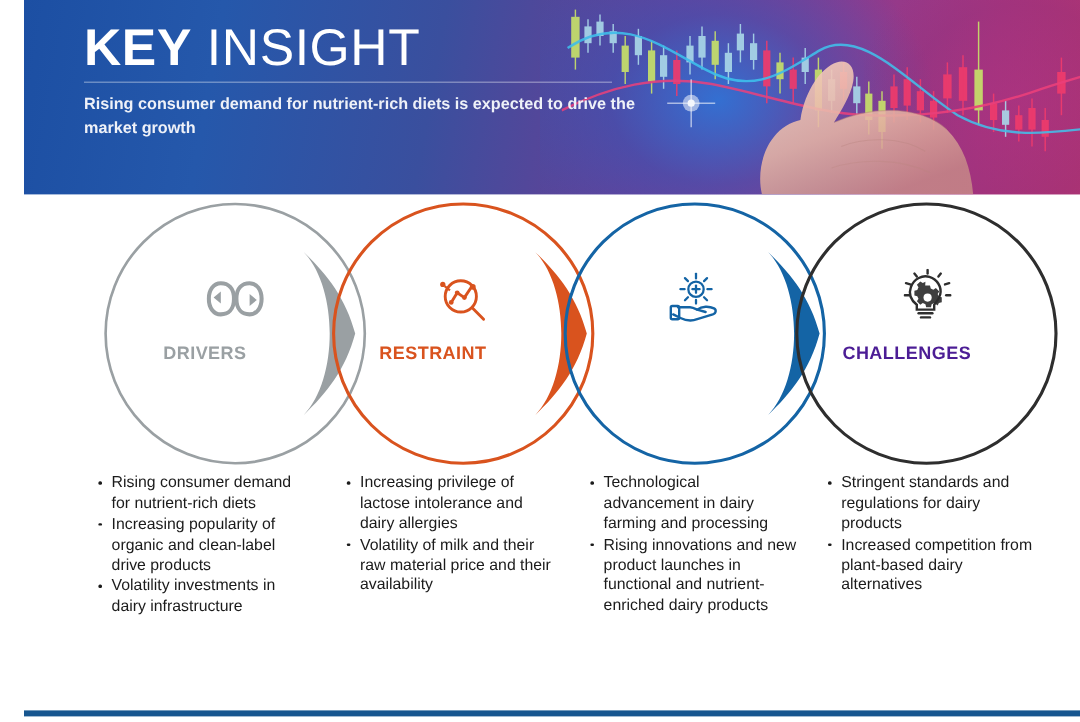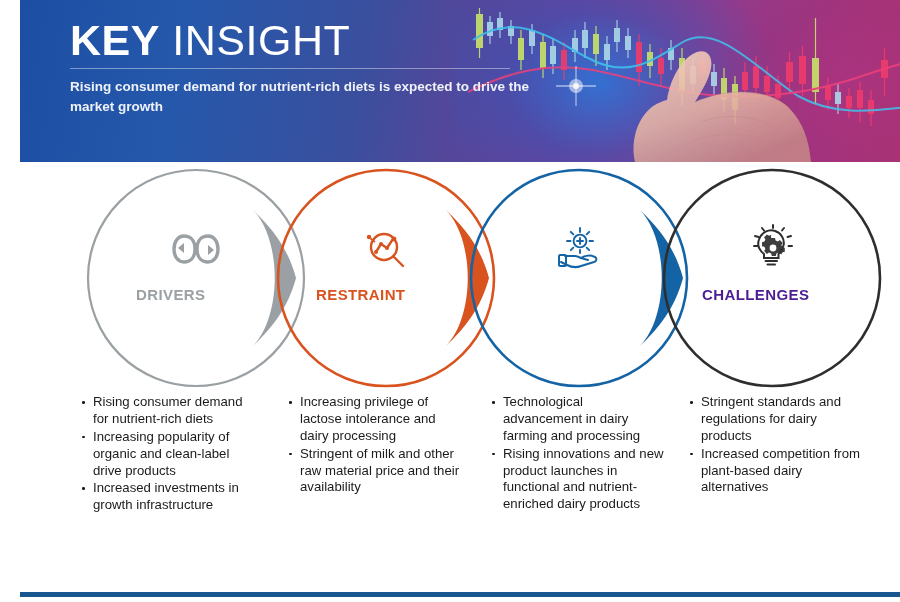--- a/index.html
+++ b/index.html
@@ -305,28 +305,28 @@
     <div class="clabel" style="left:296px;top:124px;width:140px;color:#d9531e;">RESTRAINT</div>
     <div class="clabel" style="left:682px;top:124px;width:140px;color:#4c1d95;">CHALLENGES</div>
   </div>
 
   <div class="cols">
 
     <div class="col" style="left:60px;width:180px;">
       <ul>
         <li>Rising consumer demand for nutrient-rich diets</li>
         <li>Increasing popularity of organic and clean-label drive products</li>
-        <li>Increased investments in growth infrastructure</li>
+        <li>Volatility investments in dairy infrastructure</li>
       </ul>
     </div>
 
     <div class="col" style="left:267px;width:180px;">
       <ul>
-        <li>Increasing privilege of lactose intolerance and dairy processing</li>
-        <li>Stringent of milk and other raw material price and their availability</li>
+        <li>Increasing privilege of lactose intolerance and dairy allergies</li>
+        <li>Volatility of milk and their raw material price and their availability</li>
       </ul>
     </div>
 
     <div class="col" style="left:470px;width:175px;">
       <ul>
         <li>Technological advancement in dairy farming and processing</li>
         <li>Rising innovations and new product launches in functional and nutrient-enriched dairy products</li>
       </ul>
     </div>
 

